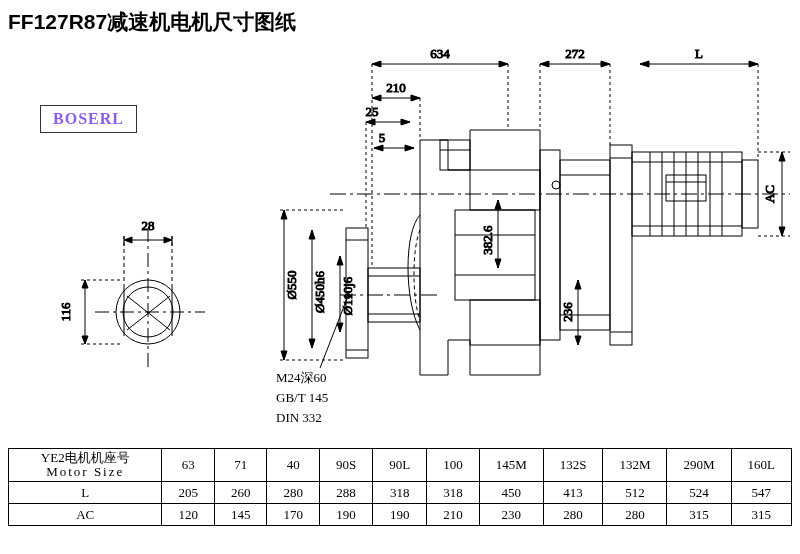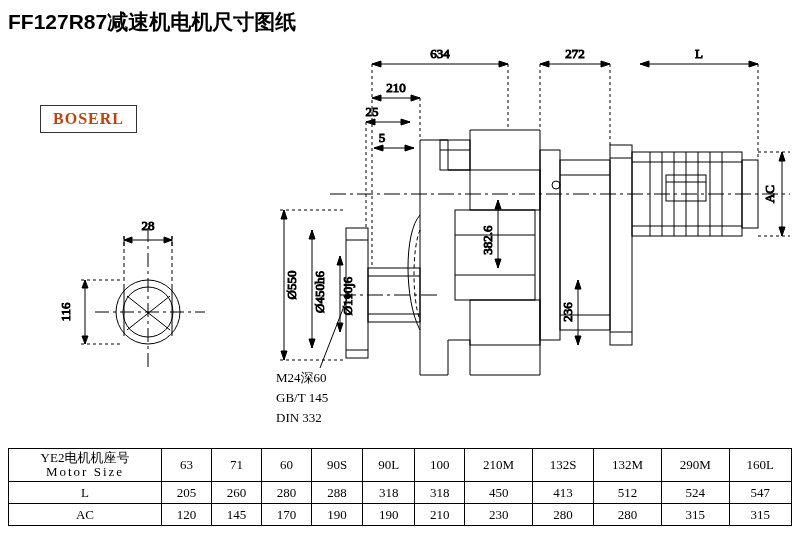--- a/index.html
+++ b/index.html
@@ -19,40 +19,40 @@
     font-weight:bold;font-size:21px;letter-spacing:0px;
     white-space:nowrap;
   }
 
   .brand{
     position:absolute;left:40px;top:105px;
     width:95px;height:26px;
     border:1px solid #333;
     display:flex;align-items:center;justify-content:center;
     font-family:"Liberation Serif", serif;
-    font-weight:bold;font-size:16px;color:#c2410c;
+    font-weight:bold;font-size:16px;color:#8b5cf6;
     letter-spacing:1px;
   }
 
   svg.draw{position:absolute;left:0;top:0;width:800px;height:554px;}
   svg text{font-family:"Liberation Serif", serif;font-size:13px;fill:#000;}
   .dimtxt{font-size:13px;}
 
   
   .tbl{
     position:absolute;left:8px;top:448px;width:784px;
     border-collapse:collapse;
     font-family:"Liberation Serif", serif;
     font-size:13px;
   }
   .tbl td{
     border:1px solid #000;
     text-align:center;
     height:21px;
-    padding:0 6px;
+    padding:0 16px;
   }
   .tbl td.first{width:140px;}
   .tbl tr.head td{height:32px;}
   .hdr-two{line-height:1.05;}
 </style>
 </head>
 <body>
 
 <div id="root">
 
@@ -227,25 +227,25 @@
 
   <table class="tbl">
     <tbody>
       <tr class="head">
         <td class="first">
           <div class="hdr-two"><span>YE2电机机座号</span></div>
           <div class="hdr-two" style="letter-spacing:2px;"><span>Motor Size</span></div>
         </td>
         <td>63</td>
         <td>71</td>
-        <td>60</td>
+        <td>40</td>
         <td>90S</td>
         <td>90L</td>
         <td>100</td>
-        <td>210M</td>
+        <td>145M</td>
         <td>132S</td>
         <td>132M</td>
         <td>290M</td>
         <td>160L</td>
       </tr>
 
       <tr>
         <td class="first">L</td>
         <td>205</td>
         <td>260</td>

